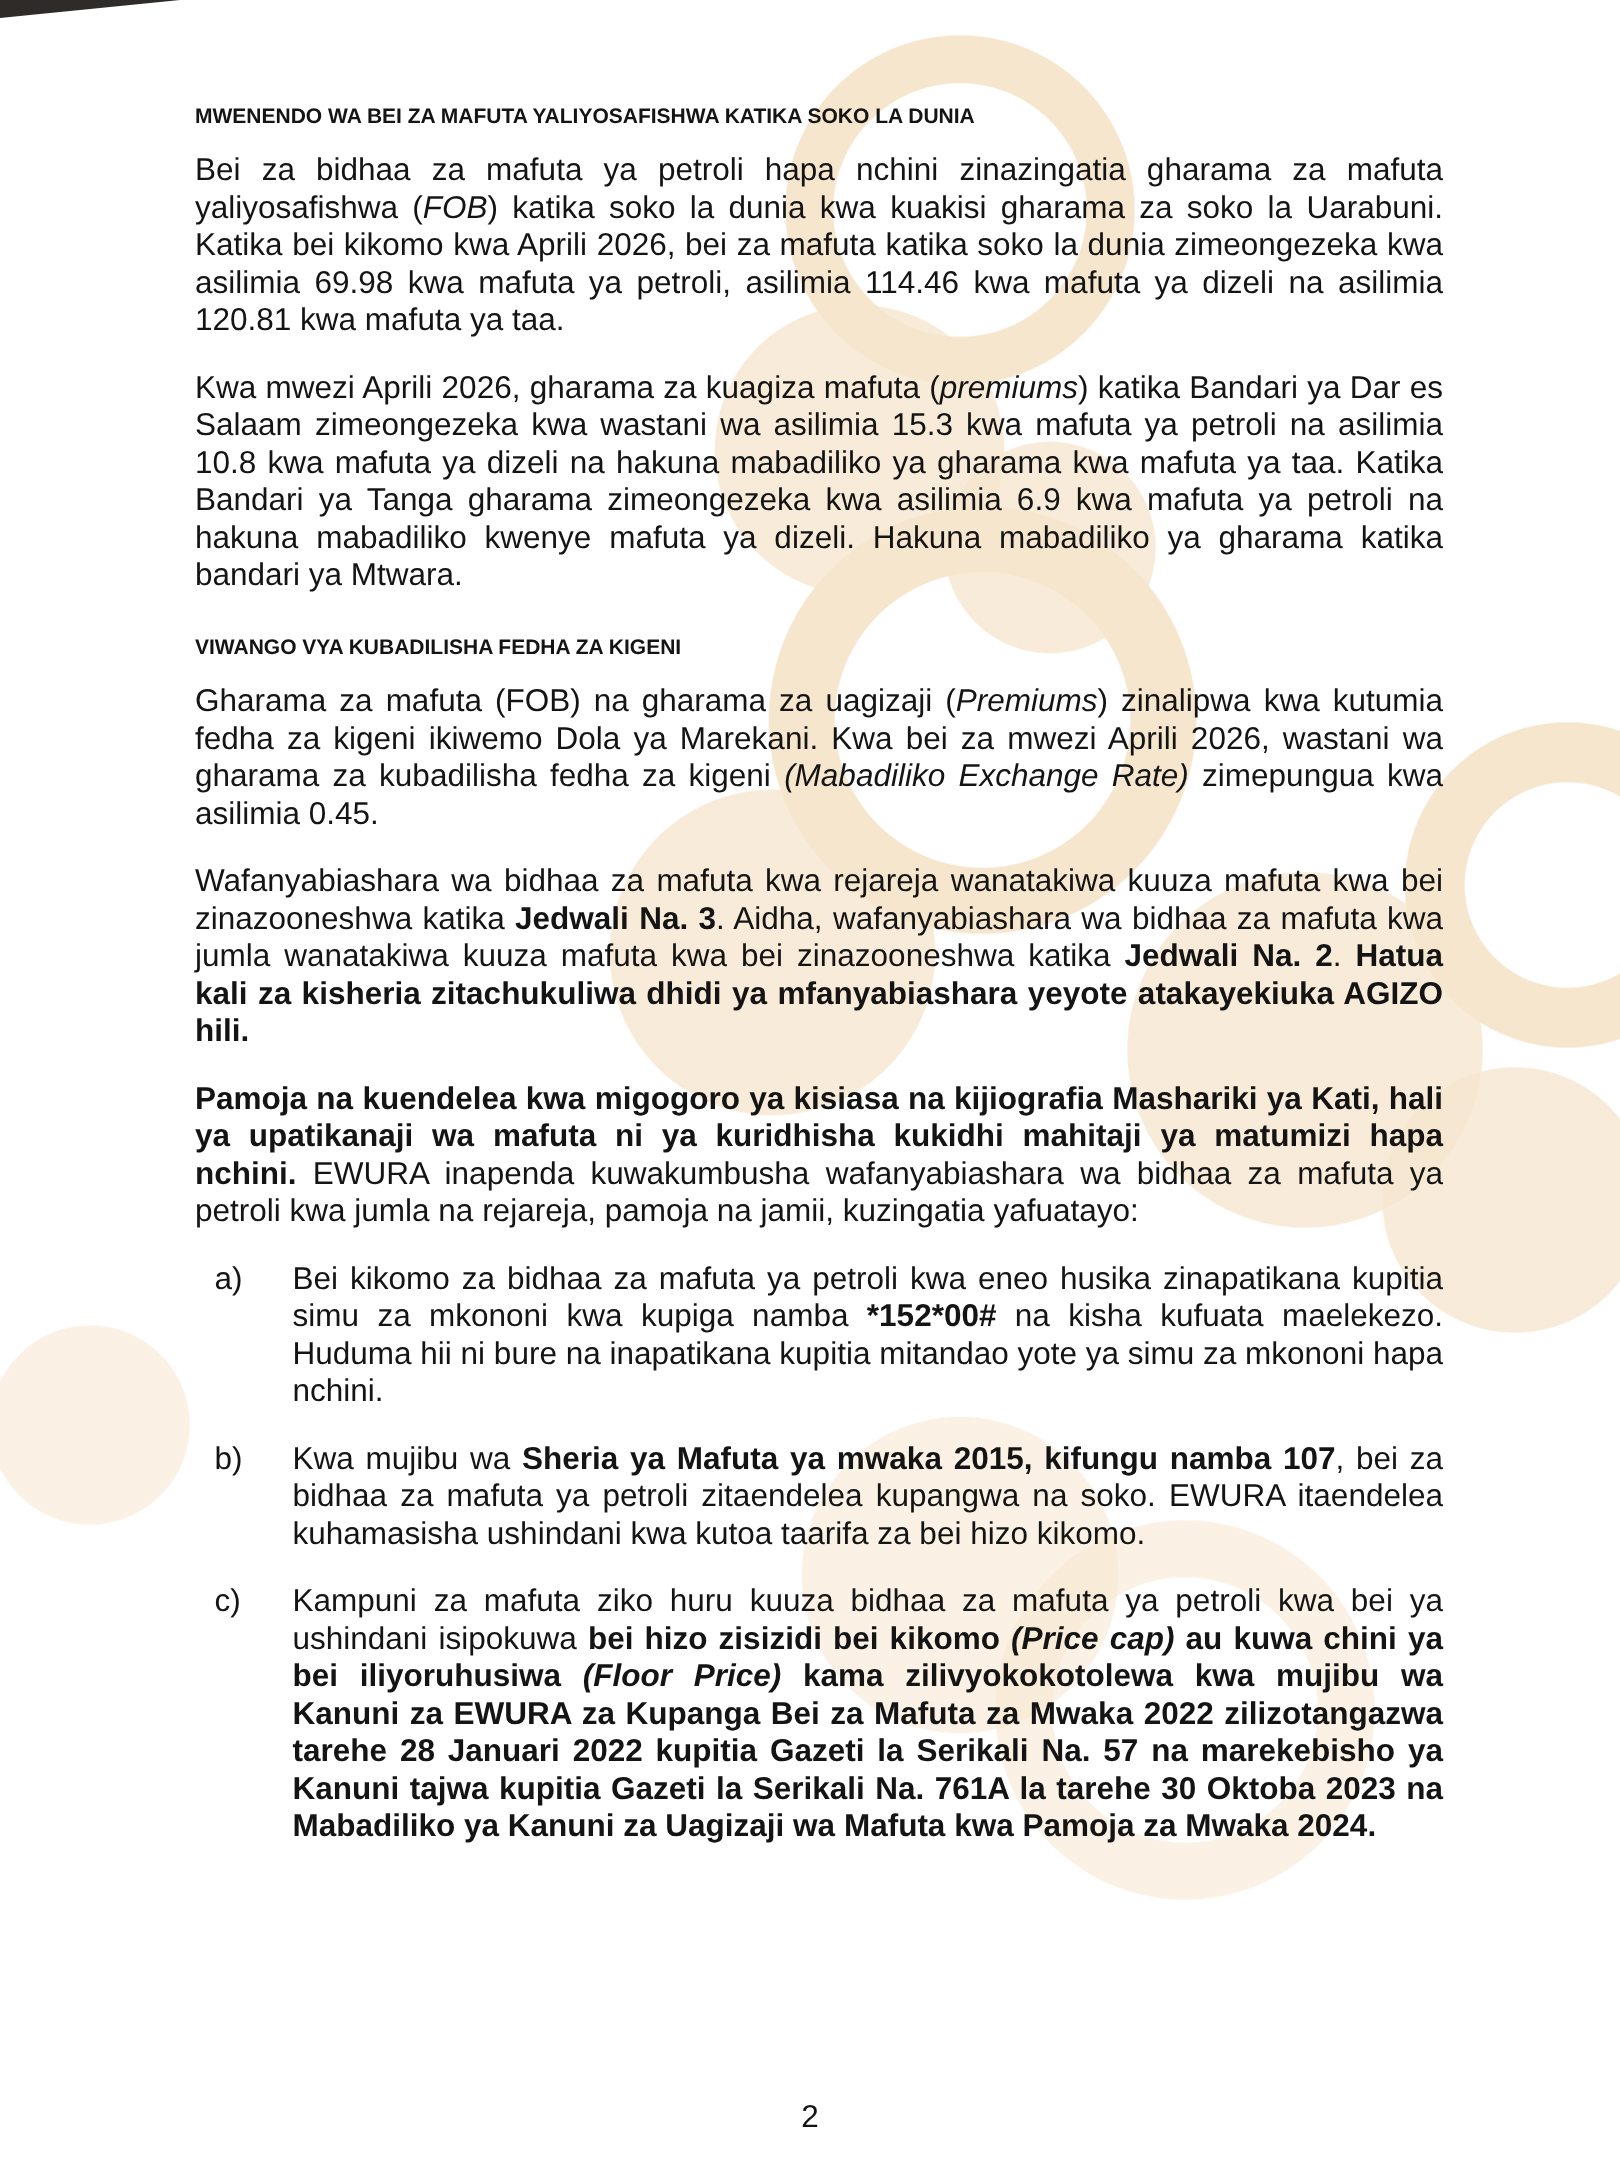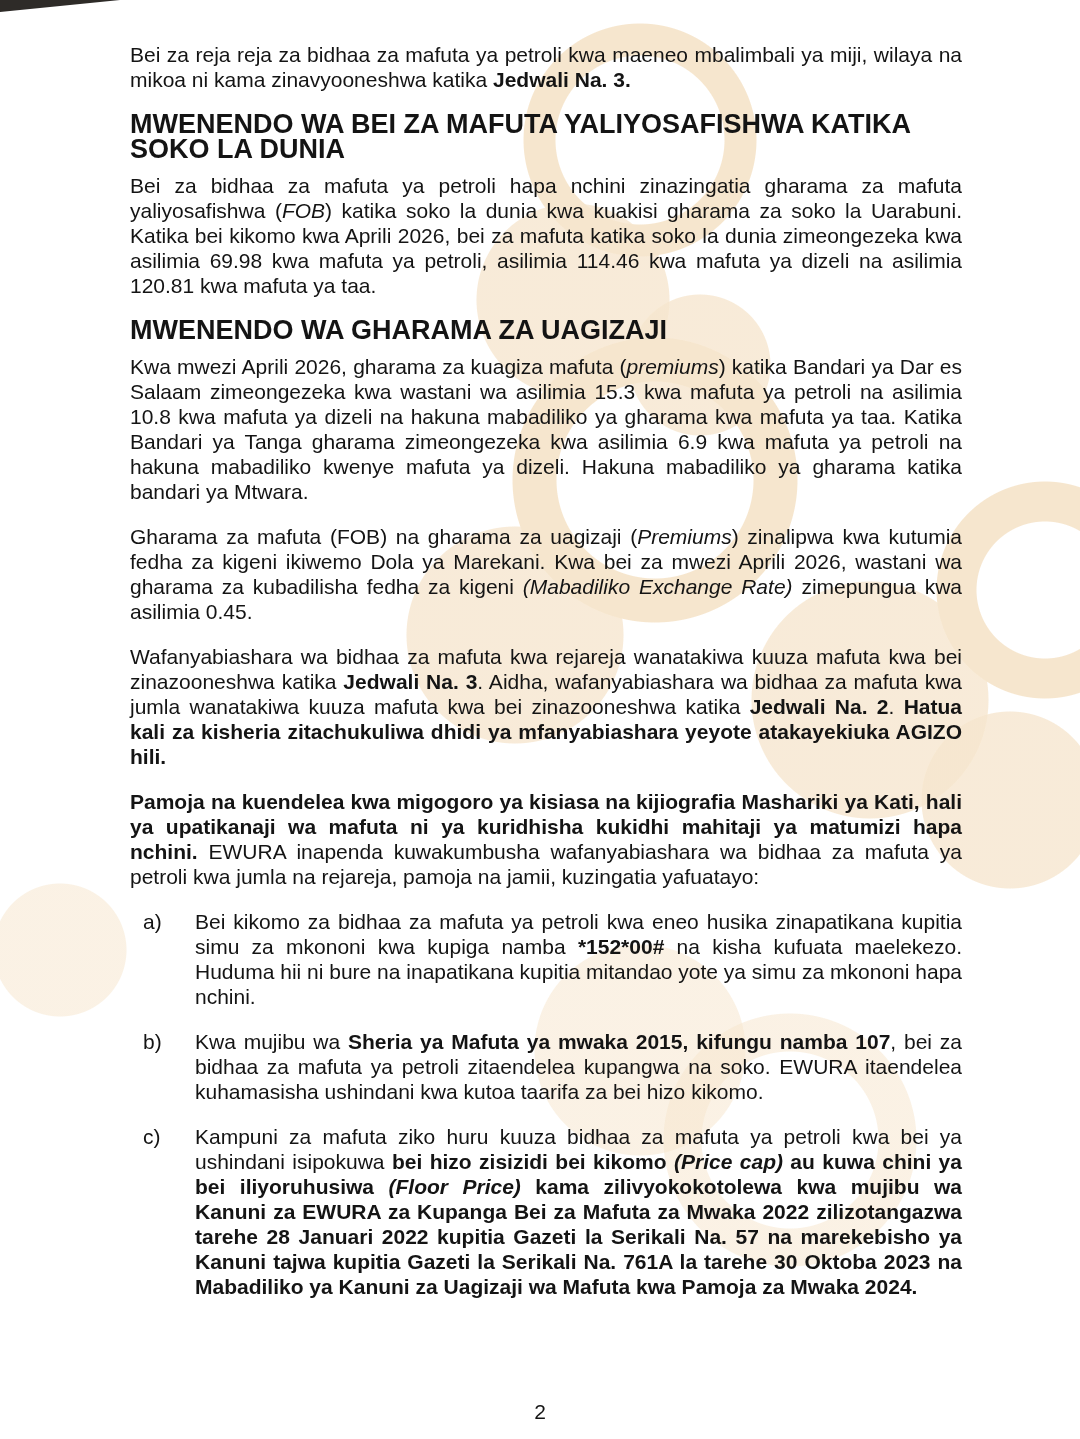--- a/index.html
+++ b/index.html
@@ -34,45 +34,44 @@
     background: var(--artifact, #2e2b28);
     clip-path: polygon(0 0, 100% 0, 0 100%);
   }
   .content {
     position: absolute; left: 130px; top: 42px; width: 832px;
     font-size: 21px; line-height: 25px;
     text-align: justify;
   }
   .para { margin: 0 0 20px 0; }
   .heading {
-    font-size: 27px; line-height: 25px; font-weight: bold;
-    margin: 9px 0 11px 0; text-align: left;
+    font-size: 14px; line-height: 25px; font-weight: bold;
+    margin: 23px 0 11px 0; text-align: left;
   }
   .b { font-weight: bold; }
   .i { font-style: italic; }
   .list-item { display: flex; margin: 0 0 20px 0; }
   .marker { flex: 0 0 65px; box-sizing: border-box; padding-left: 13px; }
   .li-body { flex: 1; text-align: justify; }
   .pagenum {
     position: absolute; left: 0; right: 0; bottom: 15px;
     text-align: center; font-size: 21px; line-height: 25px;
   }
 </style>
 </head>
 <body>
 
 <div class="watermark"></div>
 <div class="corner-artifact"></div>
 
 <article class="content" id="blocks">
-    <p class="para"><span>Bei za reja reja za bidhaa za mafuta ya petroli kwa maeneo mbalimbali ya miji, wilaya na mikoa ni kama zinavyooneshwa katika </span><span class="b">Jedwali Na. 3.</span></p>
     <h2 class="heading"><span>MWENENDO WA BEI ZA MAFUTA YALIYOSAFISHWA KATIKA SOKO LA DUNIA</span></h2>
     <p class="para"><span>Bei za bidhaa za mafuta ya petroli hapa nchini zinazingatia gharama za mafuta yaliyosafishwa (</span><span class="i">FOB</span><span>) katika soko la dunia kwa kuakisi gharama za soko la Uarabuni. Katika bei kikomo kwa Aprili 2026, bei za mafuta katika soko la dunia zimeongezeka kwa asilimia 69.98 kwa mafuta ya petroli, asilimia 114.46 kwa mafuta ya dizeli na asilimia 120.81 kwa mafuta ya taa.</span></p>
-    <h2 class="heading"><span>MWENENDO WA GHARAMA ZA UAGIZAJI</span></h2>
     <p class="para"><span>Kwa mwezi Aprili 2026, gharama za kuagiza mafuta (</span><span class="i">premiums</span><span>) katika Bandari ya Dar es Salaam zimeongezeka kwa wastani wa asilimia 15.3 kwa mafuta ya petroli na asilimia 10.8 kwa mafuta ya dizeli na hakuna mabadiliko ya gharama kwa mafuta ya taa. Katika Bandari ya Tanga gharama zimeongezeka kwa asilimia 6.9 kwa mafuta ya petroli na hakuna mabadiliko kwenye mafuta ya dizeli. Hakuna mabadiliko ya gharama katika bandari ya Mtwara.</span></p>
+    <h2 class="heading"><span>VIWANGO VYA KUBADILISHA FEDHA ZA KIGENI</span></h2>
     <p class="para"><span>Gharama za mafuta (FOB) na gharama za uagizaji (</span><span class="i">Premiums</span><span>) zinalipwa kwa kutumia fedha za kigeni ikiwemo Dola ya Marekani. Kwa bei za mwezi Aprili 2026, wastani wa gharama za kubadilisha fedha za kigeni </span><span class="i">(Mabadiliko Exchange Rate)</span><span> zimepungua kwa asilimia 0.45.</span></p>
     <p class="para"><span>Wafanyabiashara wa bidhaa za mafuta kwa rejareja wanatakiwa kuuza mafuta kwa bei zinazooneshwa katika </span><span class="b">Jedwali Na. 3</span><span>. Aidha, wafanyabiashara wa bidhaa za mafuta kwa jumla wanatakiwa kuuza mafuta kwa bei zinazooneshwa katika </span><span class="b">Jedwali Na. 2</span><span>. </span><span class="b">Hatua kali za kisheria zitachukuliwa dhidi ya mfanyabiashara yeyote atakayekiuka AGIZO hili.</span></p>
     <p class="para"><span class="b">Pamoja na kuendelea kwa migogoro ya kisiasa na kijiografia Mashariki ya Kati, hali ya upatikanaji wa mafuta ni ya kuridhisha kukidhi mahitaji ya matumizi hapa nchini.</span><span> EWURA inapenda kuwakumbusha wafanyabiashara wa bidhaa za mafuta ya petroli kwa jumla na rejareja, pamoja na jamii, kuzingatia yafuatayo:</span></p>
     <div class="list-item">
       <span class="marker">a)</span>
       <div class="li-body"><span>Bei kikomo za bidhaa za mafuta ya petroli kwa eneo husika zinapatikana kupitia simu za mkononi kwa kupiga namba </span><span class="b">*152*00#</span><span> na kisha kufuata maelekezo. Huduma hii ni bure na inapatikana kupitia mitandao yote ya simu za mkononi hapa nchini.</span></div>
     </div>
     <div class="list-item">
       <span class="marker">b)</span>
       <div class="li-body"><span>Kwa mujibu wa </span><span class="b">Sheria ya Mafuta ya mwaka 2015, kifungu namba 107</span><span>, bei za bidhaa za mafuta ya petroli zitaendelea kupangwa na soko. EWURA itaendelea kuhamasisha ushindani kwa kutoa taarifa za bei hizo kikomo.</span></div>

